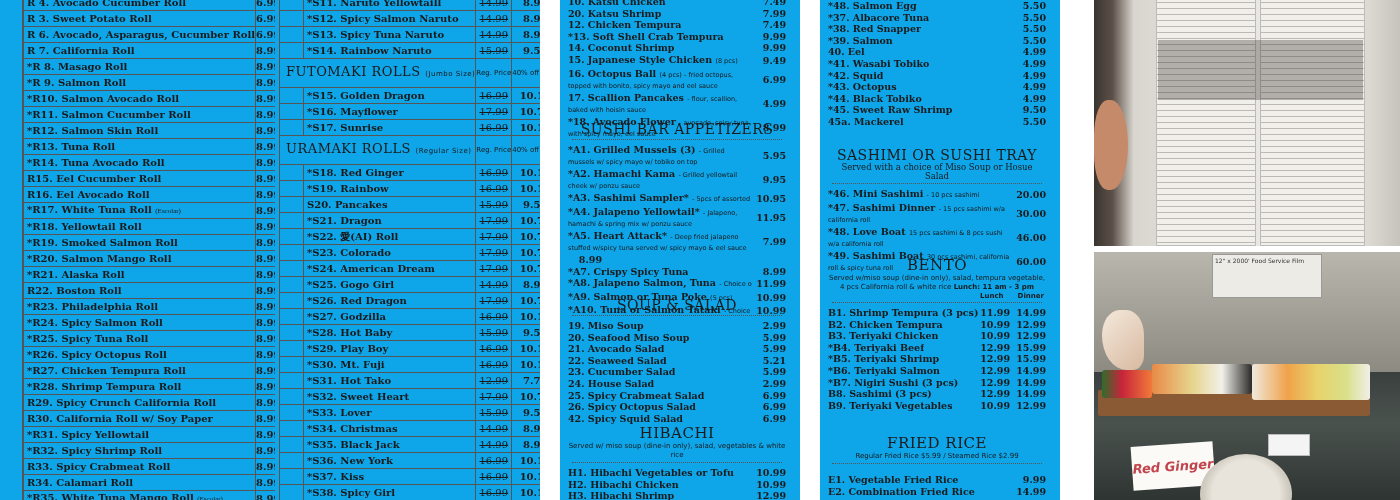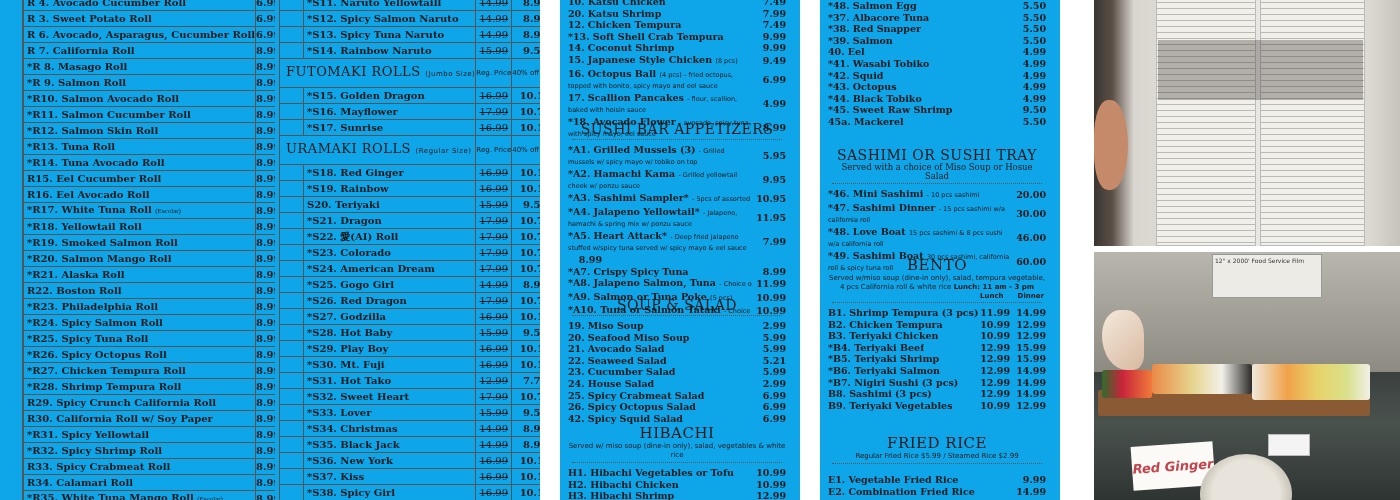--- a/index.html
+++ b/index.html
@@ -300,21 +300,21 @@
           <td class="c3">10.19</td>
         </tr>
         <tr>
           <td class="c0"></td>
           <td class="c1">*S19. Rainbow</td>
           <td class="c2">16.99</td>
           <td class="c3">10.19</td>
         </tr>
         <tr>
           <td class="c0"></td>
-          <td class="c1"> S20. Teriyaki</td>
+          <td class="c1"> S20. Pancakes</td>
           <td class="c2">15.99</td>
           <td class="c3">9.59</td>
         </tr>
         <tr>
           <td class="c0"></td>
           <td class="c1">*S21. Dragon</td>
           <td class="c2">17.99</td>
           <td class="c3">10.79</td>
         </tr>
         <tr>

